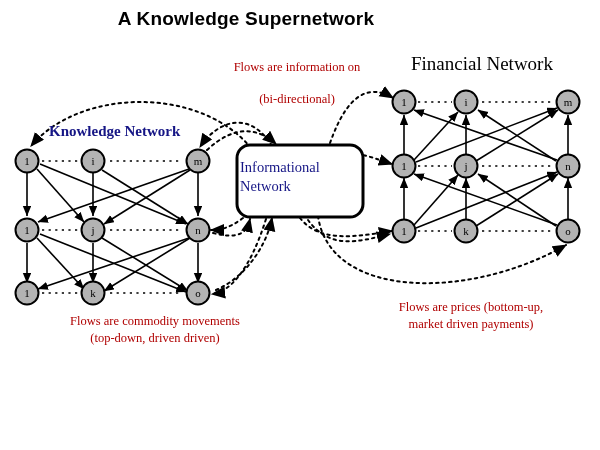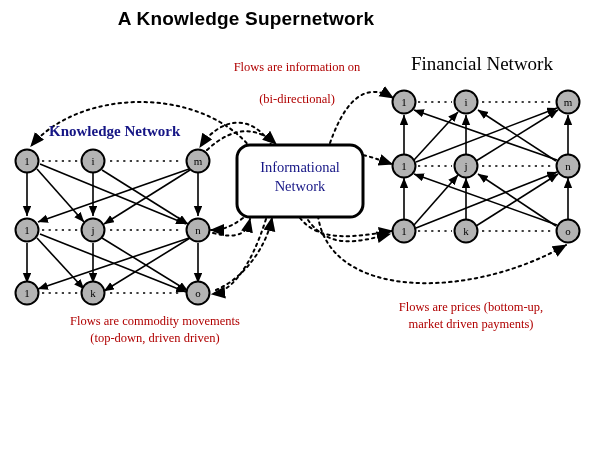--- a/index.html
+++ b/index.html
@@ -15,21 +15,21 @@
     position:absolute;width:492px;text-align:center;top:8px;
     font-family:"Liberation Sans", sans-serif;
     font-weight:bold;font-size:19px;color:#000;letter-spacing:.2px;
   }
   .lbl{position:absolute;white-space:nowrap;}
   .lbl-blue{color:#151585;font-weight:bold;font-size:15px;}
   .lbl-black{color:#000;font-weight:normal;font-size:19px;}
   .lbl-red{color:#b00000;font-size:12.5px;text-align:center;line-height:15px;}
 
   .boxlabel{
-    position:absolute;text-align:center;color:#151585;
+    position:absolute;color:#151585;
     font-size:14.5px;line-height:18px;width:120px;
   }
   .nodetext{
     font-family:"Liberation Serif", serif;font-size:11px;fill:#000;
     text-anchor:middle;dominant-baseline:central;
   }
 </style>
 </head>
 <body>
 

